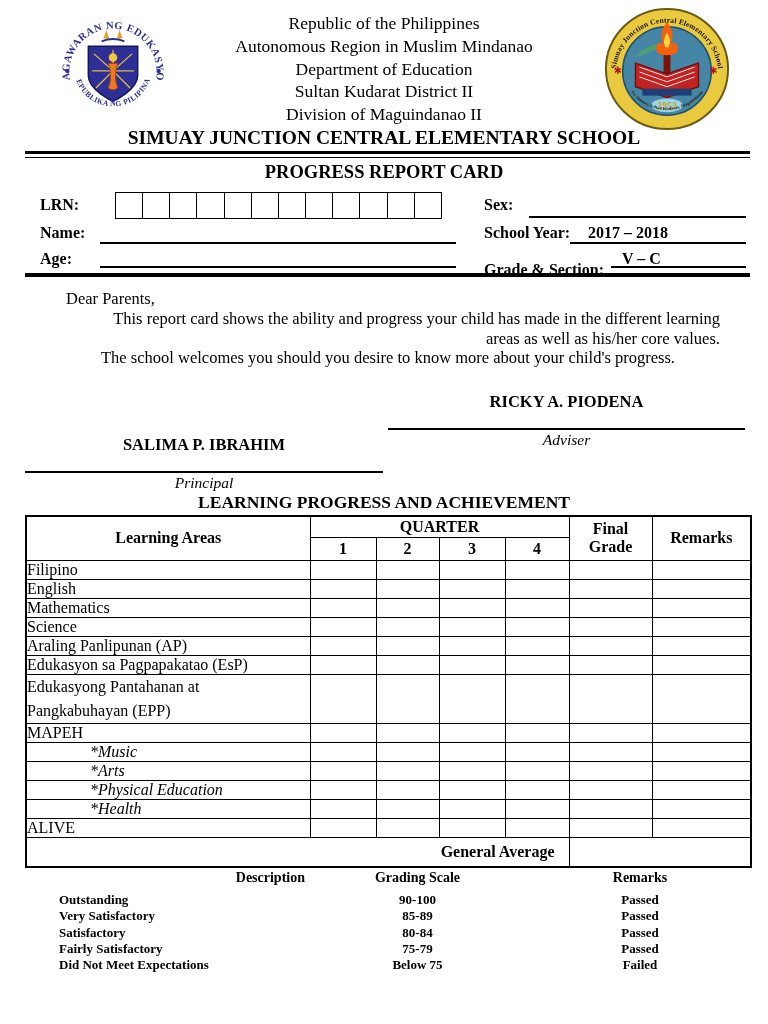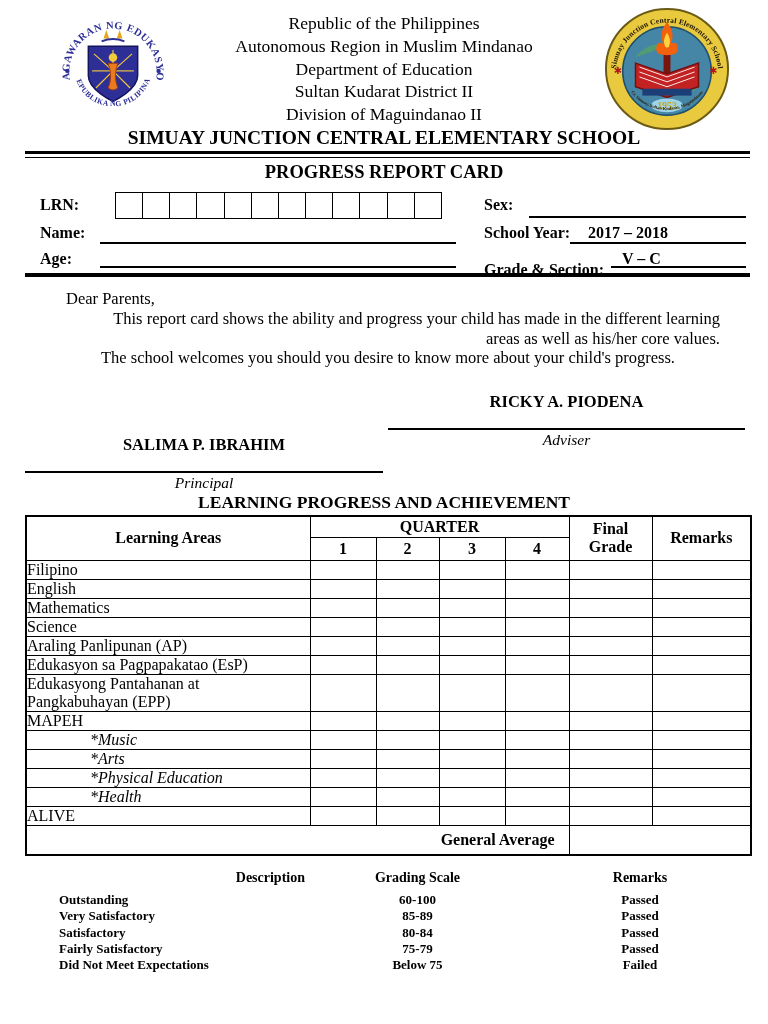--- a/index.html
+++ b/index.html
@@ -44,21 +44,21 @@
   
   .lpa-title{top:492px;left:0;width:768px;text-align:center;font-weight:bold;font-size:17.5px;}
   table.grades{position:absolute;top:515px;left:25px;width:725px;border-collapse:collapse;table-layout:fixed;border:2.5px solid #000;}
   .grades th,.grades td{border:1px solid #000;padding:0;font-size:16px;vertical-align:middle;}
   .grades th{font-weight:bold;text-align:center;}
   .h1{height:21px;} .h2{height:23px;}
   .grades td{height:18px;}
   .la{text-align:left;padding-left:12px;}
   tr.sub .la{padding-left:63px;font-style:italic;}
   tr.epp td{height:36px;}
-  tr.epp .la{white-space:pre-line;line-height:18px;}
+  tr.epp .la{white-space:pre-line;line-height:24px;}
   tr.ga td{height:28px;}
   .gal{text-align:right !important;font-weight:bold;font-size:16.5px;padding-right:14px !important;}
 
   
   .legend{top:869px;left:25px;width:725px;}
   .leg-row{display:flex;font-weight:bold;font-size:13px;line-height:16.3px;}
   .leg-head{font-size:14px;line-height:17px;margin-bottom:6px;}
   .lc1{width:280px;text-align:right;box-sizing:border-box;}
   .lc2{width:225px;text-align:center;}
   .lc3{width:220px;text-align:center;}
@@ -340,21 +340,21 @@
     </table>
 
   <div class="abs legend">
     <div class="leg-row leg-head">
       <div class="lc1">Description</div>
       <div class="lc2">Grading Scale</div>
       <div class="lc3">Remarks</div>
     </div>
     <div class="leg-row">
       <div class="lc1">Outstanding</div>
-      <div class="lc2">60-100</div>
+      <div class="lc2">90-100</div>
       <div class="lc3">Passed</div>
     </div>
     <div class="leg-row">
       <div class="lc1">Very Satisfactory</div>
       <div class="lc2">85-89</div>
       <div class="lc3">Passed</div>
     </div>
     <div class="leg-row">
       <div class="lc1">Satisfactory</div>
       <div class="lc2">80-84</div>

